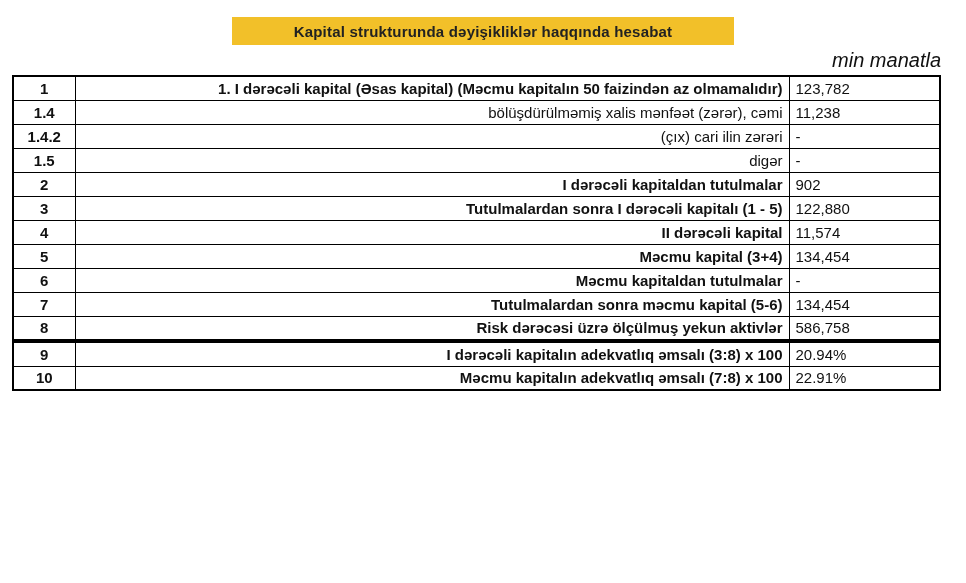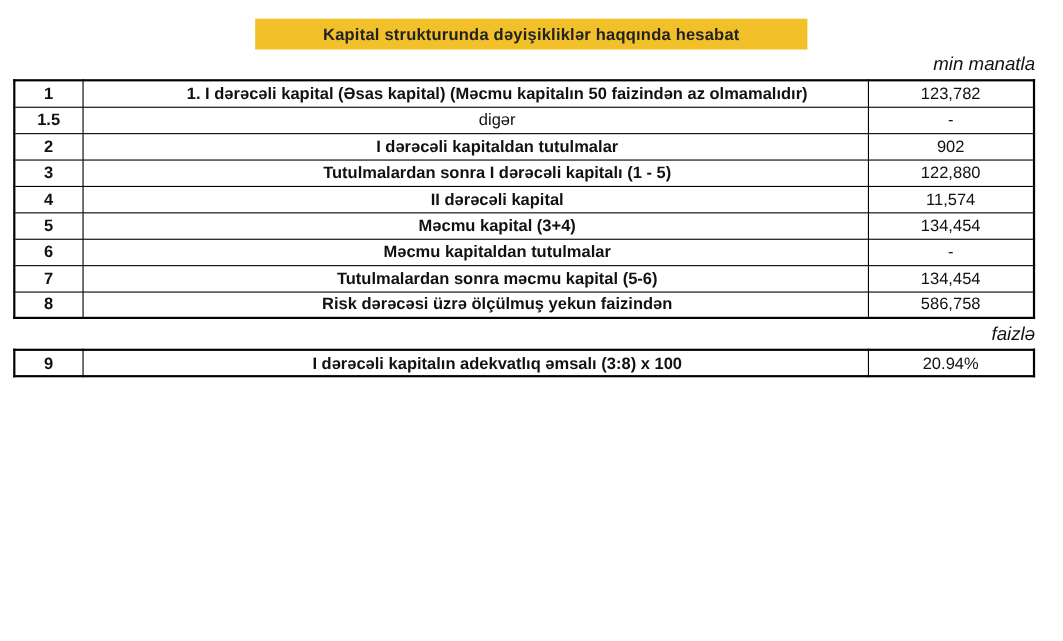--- a/index.html
+++ b/index.html
@@ -19,21 +19,21 @@
     display: flex; align-items: center; justify-content: center;
     font-weight: 700; font-size: 15px; color: #222222;
     letter-spacing: 0.2px;
   }
 
   .unit-note {
     width: 929px;
     margin: 4px 0 3px 12px;
     text-align: right;
     font-style: italic;
-    font-size: 17px;
+    font-size: 20px;
     color: #111111;
   }
 
   table.report {
     border-collapse: collapse;
     table-layout: fixed;
     width: 929px;
     margin-left: 12px;
     border: 2px solid #000000;
   }
@@ -44,22 +44,22 @@
     padding: 1px 6px;
     overflow: hidden;
     white-space: nowrap;
     vertical-align: middle;
   }
   table.report td.num {
     text-align: center;
     font-weight: 700;
     padding: 1px 2px;
   }
-  table.report td.label { text-align: center; padding-left: 46px; }
-  table.report td.value { text-align: center; }
+  table.report td.label { text-align: right; padding-left: 46px; }
+  table.report td.value { text-align: left; }
   tr.b td.label { font-weight: 700; }
 
   .ratio-wrap { margin-top: 0; }
 </style>
 </head>
 <body>
 
 <div class="page">
 
   <div class="title-bar">
@@ -72,20 +72,30 @@
     <colgroup>
         <col style="width:62px">
         <col>
         <col style="width:151px">
       </colgroup>
     <tbody>
       <tr class="b">
         <td class="num">1</td>
         <td class="label">1. I dərəcəli kapital (Əsas kapital) (Məcmu kapitalın 50 faizindən az olmamalıdır)</td>
         <td class="value">123,782</td>
+      </tr>
+      <tr>
+        <td class="num">1.4</td>
+        <td class="label">bölüşdürülməmiş xalis mənfəət (zərər), cəmi</td>
+        <td class="value">11,238</td>
+      </tr>
+      <tr>
+        <td class="num">1.4.2</td>
+        <td class="label">(çıx) cari ilin zərəri</td>
+        <td class="value">-</td>
       </tr>
       <tr>
         <td class="num">1.5</td>
         <td class="label">digər</td>
         <td class="value">-</td>
       </tr>
       <tr class="b">
         <td class="num">2</td>
         <td class="label">I dərəcəli kapitaldan tutulmalar</td>
         <td class="value">902</td>
@@ -110,36 +120,40 @@
         <td class="label">Məcmu kapitaldan tutulmalar</td>
         <td class="value">-</td>
       </tr>
       <tr class="b">
         <td class="num">7</td>
         <td class="label">Tutulmalardan sonra məcmu kapital (5-6)</td>
         <td class="value">134,454</td>
       </tr>
       <tr class="b">
         <td class="num">8</td>
-        <td class="label">Risk dərəcəsi üzrə ölçülmuş yekun faizindən</td>
+        <td class="label">Risk dərəcəsi üzrə ölçülmuş yekun aktivlər</td>
         <td class="value">586,758</td>
       </tr>
     </tbody>
   </table>
 
-  <div class="unit-note">faizlə</div>
 
   <table class="report ratio-wrap">
     <colgroup>
         <col style="width:62px">
         <col>
         <col style="width:151px">
       </colgroup>
     <tbody>
       <tr class="b">
         <td class="num">9</td>
         <td class="label">I dərəcəli kapitalın adekvatlıq əmsalı (3:8) x 100</td>
         <td class="value">20.94%</td>
       </tr>
+      <tr class="b">
+        <td class="num">10</td>
+        <td class="label">Məcmu kapitalın adekvatlıq əmsalı (7:8) x 100</td>
+        <td class="value">22.91%</td>
+      </tr>
     </tbody>
   </table>
 
 </div>
 
 </body></html>

